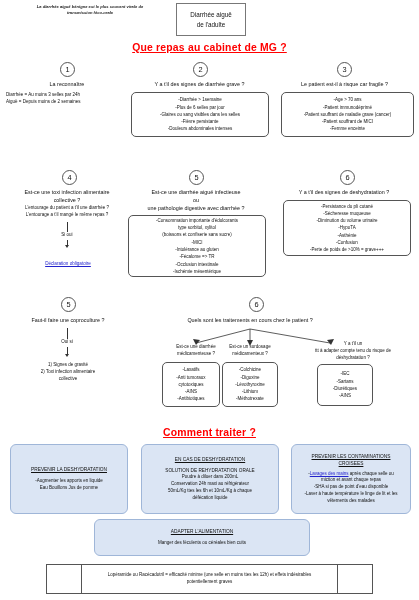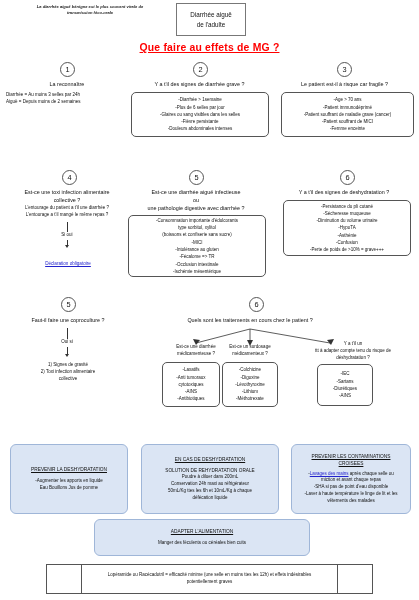--- a/index.html
+++ b/index.html
@@ -76,21 +76,21 @@
   <div class="abs intro" style="left:14px;top:4px;width:152px;">
     <div>La diarrhée aiguë bénigne est le plus souvent virale de</div>
     <div>transmission féco-orale</div>
   </div>
 
   <div class="abs title-box" style="left:176px;top:3px;width:68px;height:31px;">
     <div>Diarrhée aiguë</div>
     <div>de l'adulte</div>
   </div>
 
-  <div class="abs big-red" style="left:0;top:42px;width:419px;">Que faire au effets de MG ?</div>
+  <div class="abs big-red" style="left:0;top:42px;width:419px;">Que repas au cabinet de MG ?</div>
 
   <div class="abs step-num" style="left:60px;top:62px;">1</div>
   <div class="abs q" style="left:6px;top:80px;width:122px;">La reconnaître</div>
   <div class="abs sub" style="left:2px;top:92px;width:132px;text-align:left;padding-left:4px;">
     <div>Diarrhée = Au moins 3 selles par 24h</div>
     <div>Aiguë = Depuis moins de 2 semaines</div>
   </div>
 
   <div class="abs step-num" style="left:193px;top:62px;">2</div>
   <div class="abs q" style="left:128px;top:80px;width:143px;">Y a t'il des signes de diarrhée grave ?</div>
@@ -228,20 +228,21 @@
   </div>
   <div class="abs listbox" style="left:317px;top:364px;width:56px;height:42px;">
     <div>
       <div>-IEC</div>
       <div>-Sartans</div>
       <div>-Diurétiques</div>
       <div>-AINS</div>
     </div>
   </div>
 
+  <div class="abs big-red" style="left:0;top:427px;width:419px;">Comment traiter ?</div>
 
   <div class="abs bluebox" style="left:10px;top:444px;width:118px;height:70px;">
     <div class="hd">PREVENIR LA DESHYDRATATION</div>
     <div class="bd">
       <div>-Augmenter les apports en liquide</div>
       <div>Eau Bouillons Jus de pomme</div>
     </div>
   </div>
 
   <div class="abs bluebox" style="left:141px;top:444px;width:138px;height:70px;">

